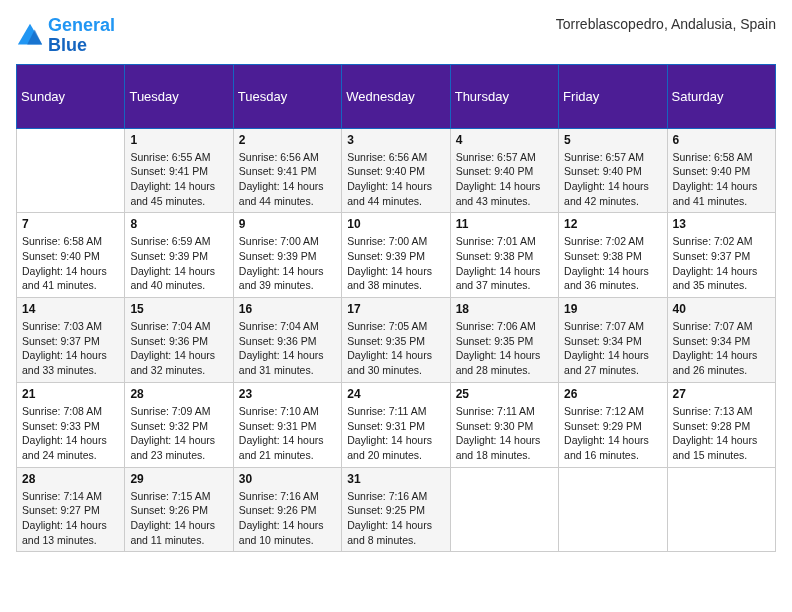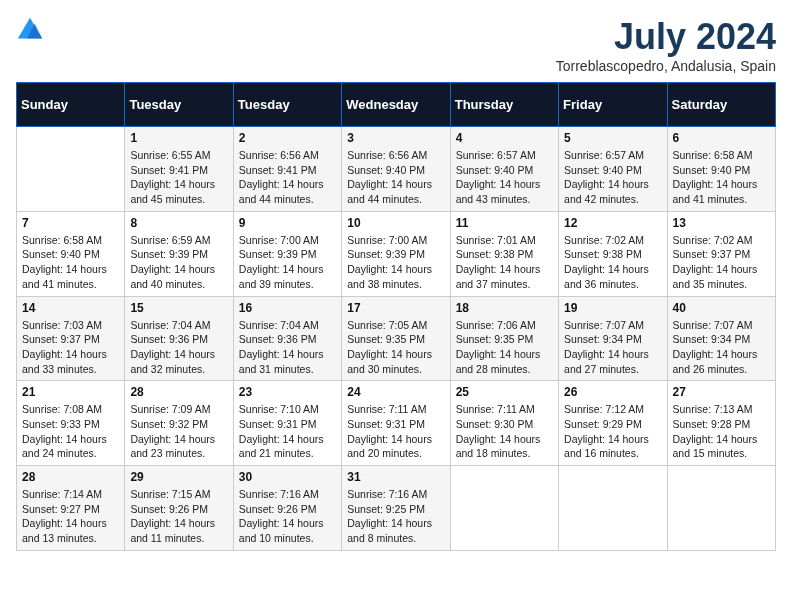--- a/index.html
+++ b/index.html
@@ -46,26 +46,26 @@
       font-size: 14px;
       color: #333;
       text-align: right;
     }
     table {
       width: 100%;
       border-collapse: collapse;
       font-size: 11px;
     }
     thead tr th {
-      background-color: #0f172a;
+      background-color: #4c1d95;
       color: #fff;
-      padding: 14px 4px;
+      padding: 24px 4px;
       text-align: left;
       font-size: 13px;
-      font-weight: bold;
+      font-weight: normal;
       border: 1px solid #1565C0;
     }
     tbody tr td {
       border: 1px solid #ccc;
       vertical-align: top;
       padding: 4px 5px;
       height: 80px;
       width: 108px;
     }
     tbody tr:nth-child(odd) td {
@@ -91,23 +91,27 @@
   </style>
 </head>
 <body>
 
 <div class="header-area">
   <div class="logo">
     <svg class="logo-icon" viewBox="0 0 30 30">
       <polygon points="15,2 28,24 2,24" fill="#2196F3"></polygon>
       <polygon points="20,8 28,24 12,24" fill="#1565C0" opacity="0.7"></polygon>
     </svg>
+    <div>
+      <div class="logo-text">
+        <span>General</span><br><span style="color:#1565C0">Blue</span>
+      </div>
+    </div>
   </div>
   <div class="title-area">
-    <div class="month-title">July 2024</div>
     <div class="location-title">Torreblascopedro, Andalusia, Spain</div>
   </div>
 </div>
 
 <table>
   <thead>
     <tr>
     <th>Sunday</th>
         <th>Tuesday</th>
         <th>Tuesday</th>

